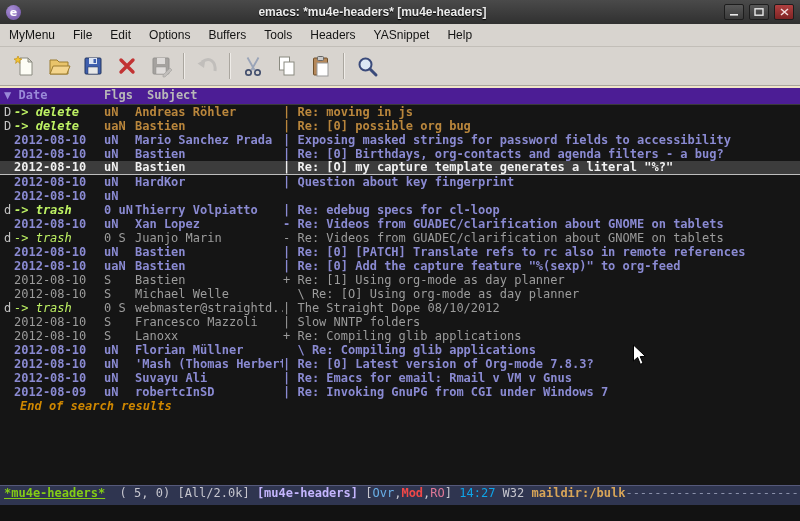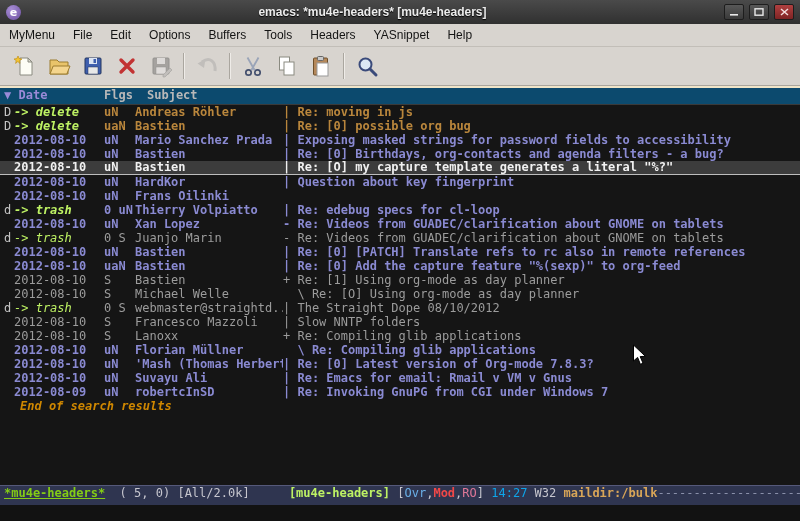--- a/index.html
+++ b/index.html
@@ -34,21 +34,21 @@
            background:#d8d4cf;border-bottom:1px solid #a9a59e;padding-left:8px;}
   .tool-btn{width:34px;height:32px;display:flex;align-items:center;justify-content:center;}
   .tool-btn.disabled{filter:grayscale(1) opacity(.42);}
   .tool-sep{width:1px;height:26px;background:#aaa69f;border-right:1px solid #efece8;margin:0 5px;}
 
   
   .buffer{flex:1;display:flex;flex-direction:column;background:#151515;
           border-top:2px solid #efe4c8;overflow:hidden;
           font-family:"DejaVu Sans Mono",monospace;}
   .header-line{flex:0 0 16px;display:grid;grid-template-columns:10px 90px 31px 148px 1fr;
-               background:#0c4a6e;border-bottom:1px solid #3a3a3a;
+               background:#4c1d95;border-bottom:1px solid #3a3a3a;
                padding-left:4px;line-height:16px;white-space:pre;
                font:bold 12px "DejaVu Sans Mono",monospace;color:#b8b8b8;}
   .hl-date{grid-column:1/3;color:#9a8ad8;}
   .hl-subject{padding-left:12px;}
 
   .rows{flex:0 0 auto;}
   .row{display:grid;grid-template-columns:10px 90px 31px 148px 1fr;
        padding-left:4px;height:14px;line-height:14px;white-space:pre;
        font:12px "DejaVu Sans Mono",monospace;}
   .row .c{overflow:hidden;}
@@ -62,21 +62,21 @@
   .end-line{flex:0 0 14px;padding-left:20px;line-height:14px;
             font:bold italic 12px "DejaVu Sans Mono",monospace;color:#cf8700;}
   .filler{flex:1;}
 
   
   .modeline{flex:0 0 19px;background:#2f3550;border-top:1px solid #55597a;
             line-height:18px;padding-left:4px;white-space:pre;overflow:hidden;
             font:12px "DejaVu Sans Mono",monospace;color:#c6c6ce;}
   .ml-buffer{color:#84cc16;font-weight:bold;text-decoration:underline;}
   .ml-plain{color:#c6c6ce;}
-  .ml-mode{color:#bef264;font-weight:bold;margin-left:32px;}
+  .ml-mode{color:#c4b5fd;font-weight:bold;}
   .ml-ovr{color:#6ab0e8;}
   .ml-mod{color:#f04848;font-weight:bold;}
   .ml-ro{color:#e07898;}
   .ml-time{color:#0ea5e9;font-weight:normal;}
   .ml-maildir{color:#d8a558;font-weight:bold;}
   .ml-dashes{color:#8a90aa;}
 
   
   .echo{flex:0 0 16px;background:#121212;}
 
@@ -200,21 +200,21 @@
       <span>Flgs</span>
       <span class="hl-subject">Subject</span>
     </div>
     <div class="rows" id="rows">
         <div class="row f-delete"><span class="c prefix">D</span><span class="c "><span class="mark">-&gt; delete</span></span><span class="c ">uN</span><span class="c ">Andreas Röhler</span><span class="c ">| Re: moving in js</span></div>
         <div class="row f-delete"><span class="c prefix">D</span><span class="c "><span class="mark">-&gt; delete</span></span><span class="c ">uaN</span><span class="c ">Bastien</span><span class="c ">| Re: [0] possible org bug</span></div>
         <div class="row f-unread"><span class="c prefix"></span><span class="c ">2012-08-10</span><span class="c ">uN</span><span class="c ">Mario Sanchez Prada</span><span class="c ">| Exposing masked strings for password fields to accessibility</span></div>
         <div class="row f-unread"><span class="c prefix"></span><span class="c ">2012-08-10</span><span class="c ">uN</span><span class="c ">Bastien</span><span class="c ">| Re: [0] Birthdays, org-contacts and agenda filters - a bug?</span></div>
         <div class="row f-current"><span class="c prefix"></span><span class="c ">2012-08-10</span><span class="c ">uN</span><span class="c ">Bastien</span><span class="c ">| Re: [O] my capture template generates a literal "%?"</span></div>
         <div class="row f-unread"><span class="c prefix"></span><span class="c ">2012-08-10</span><span class="c ">uN</span><span class="c ">HardKor</span><span class="c ">| Question about key fingerprint</span></div>
-        <div class="row f-unread"><span class="c prefix"></span><span class="c ">2012-08-10</span><span class="c ">uN</span><span class="c ">Frans Oilinki</span></div>
+        <div class="row f-unread"><span class="c prefix"></span><span class="c ">2012-08-10</span><span class="c ">uN</span></div>
         <div class="row f-unread"><span class="c prefix">d</span><span class="c "><span class="mark">-&gt; trash</span></span><span class="c ">0 uN</span><span class="c ">Thierry Volpiatto</span><span class="c ">| Re: edebug specs for cl-loop</span></div>
         <div class="row f-unread"><span class="c prefix"></span><span class="c ">2012-08-10</span><span class="c ">uN</span><span class="c ">Xan Lopez</span><span class="c ">- Re: Videos from GUADEC/clarification about GNOME on tablets</span></div>
         <div class="row f-seen"><span class="c prefix">d</span><span class="c "><span class="mark">-&gt; trash</span></span><span class="c ">0 S</span><span class="c ">Juanjo Marin</span><span class="c ">- Re: Videos from GUADEC/clarification about GNOME on tablets</span></div>
         <div class="row f-unread"><span class="c prefix"></span><span class="c ">2012-08-10</span><span class="c ">uN</span><span class="c ">Bastien</span><span class="c ">| Re: [0] [PATCH] Translate refs to rc also in remote references</span></div>
         <div class="row f-unread"><span class="c prefix"></span><span class="c ">2012-08-10</span><span class="c ">uaN</span><span class="c ">Bastien</span><span class="c ">| Re: [0] Add the capture feature "%(sexp)" to org-feed</span></div>
         <div class="row f-seen"><span class="c prefix"></span><span class="c ">2012-08-10</span><span class="c ">S</span><span class="c ">Bastien</span><span class="c ">+ Re: [1] Using org-mode as day planner</span></div>
         <div class="row f-seen"><span class="c prefix"></span><span class="c ">2012-08-10</span><span class="c ">S</span><span class="c ">Michael Welle</span><span class="c ">  \ Re: [O] Using org-mode as day planner</span></div>
         <div class="row f-seen"><span class="c prefix">d</span><span class="c "><span class="mark">-&gt; trash</span></span><span class="c ">0 S</span><span class="c ">webmaster@straightd...</span><span class="c ">| The Straight Dope 08/10/2012</span></div>
         <div class="row f-seen"><span class="c prefix"></span><span class="c ">2012-08-10</span><span class="c ">S</span><span class="c ">Francesco Mazzoli</span><span class="c ">| Slow NNTP folders</span></div>
         <div class="row f-seen"><span class="c prefix"></span><span class="c ">2012-08-10</span><span class="c ">S</span><span class="c ">Lanoxx</span><span class="c ">+ Re: Compiling glib applications</span></div>

